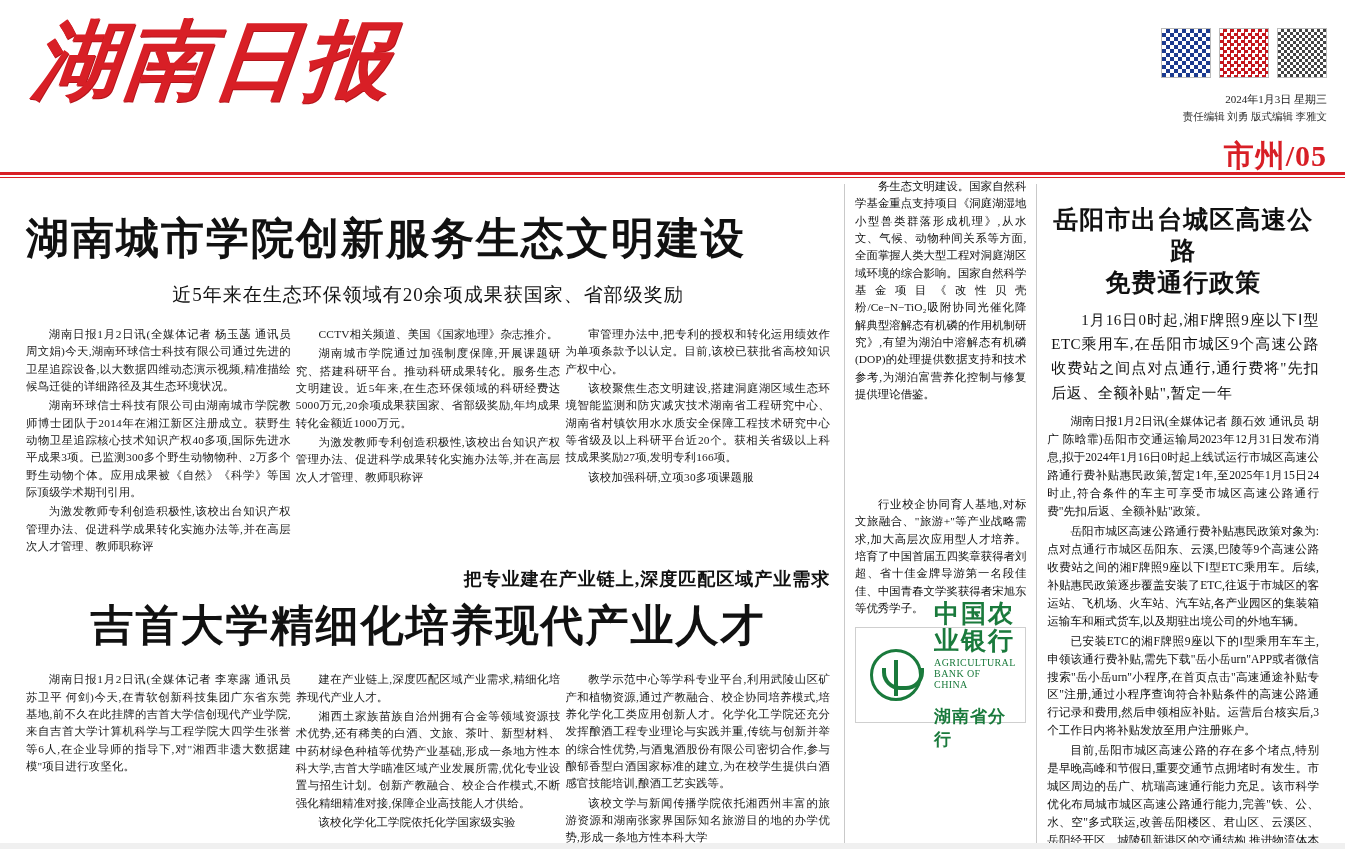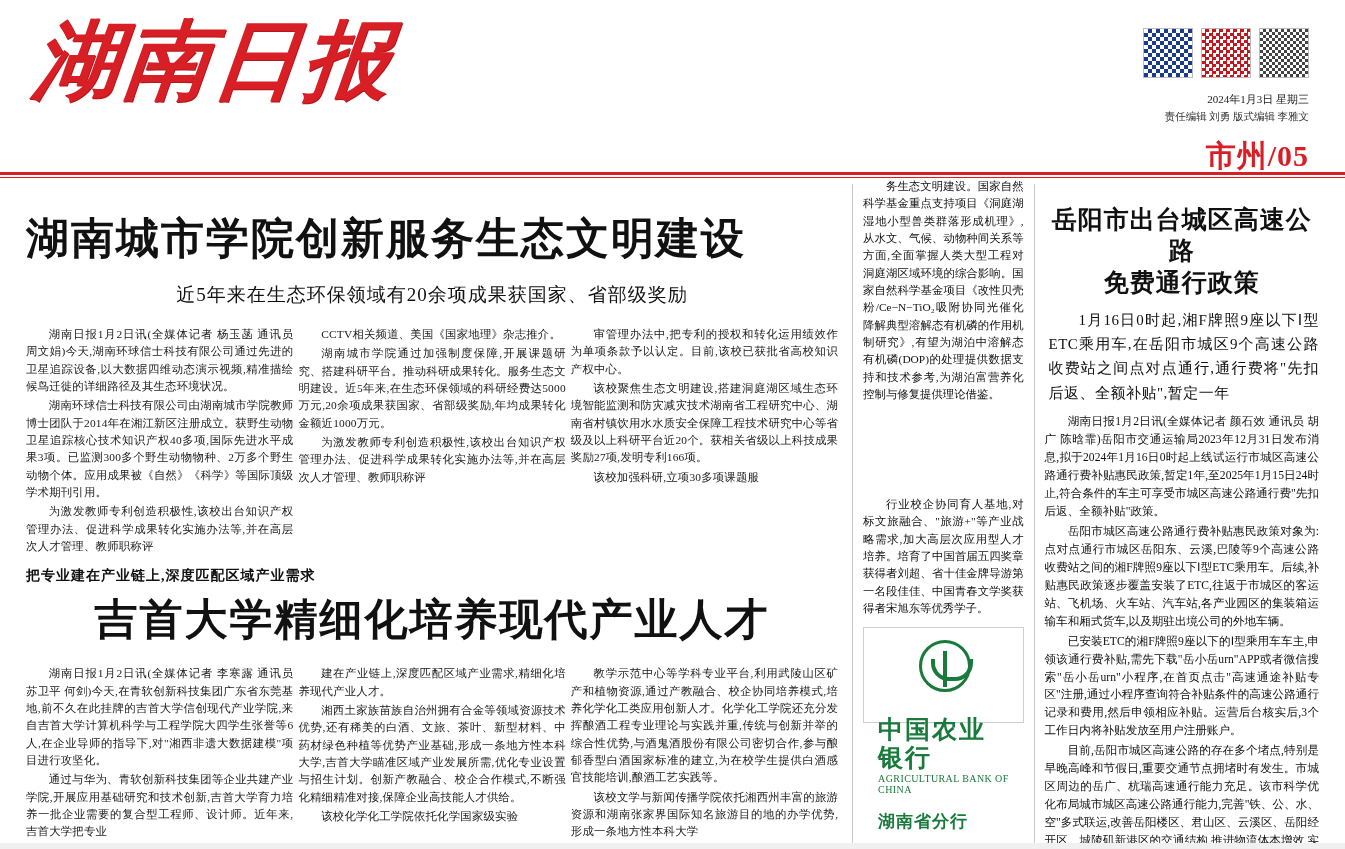--- a/index.html
+++ b/index.html
@@ -27,21 +27,21 @@
     font-weight: bold;
     color: #d81f26;
     letter-spacing: 4px;
     font-style: italic;
     text-shadow: 1px 1px 0 #b3161c;
     display: inline-block;
     transform: skewX(-6deg);
   }
   .mast-right {
     position: absolute;
-    right: 36px;
+    right: 18px;
     top: 28px;
     text-align: right;
   }
   .qr-row { display: flex; gap: 8px; justify-content: flex-end; }
   .qr {
     width: 50px; height: 50px;
     background:
       repeating-conic-gradient(#1b3a8f 0% 25%, #ffffff 0% 50%) 0 0/8px 8px,
       #fff;
     border: 1px solid #bbb;
@@ -105,22 +105,22 @@
     color: #111;
   }
   .subhead {
     text-align: center;
     font-size: 19px;
     font-weight: normal;
     margin: 14px 0 18px 0;
     letter-spacing: 1px;
   }
   .kicker {
-    text-align: left;
-    font-size: 14px;
+    text-align: right;
+    font-size: 18px;
     font-weight: bold;
     margin: 10px 0 2px 0;
     letter-spacing: 1px;
   }
   .headline-2 {
     text-align: center;
     font-size: 43px;
     font-weight: bold;
     letter-spacing: 2px;
     margin: 6px 0 16px 0;
@@ -170,23 +170,22 @@
   }
 
   
   .ad {
     margin-top: 10px;
     border: 1px solid #cfcfcf;
     background: #fff;
     padding: 12px 10px 12px 14px;
     display: flex;
     align-items: center;
-    gap: 24px;
+    gap: 12px;
     height: 96px;
-    flex-direction: column;
   }
   .abc-logo {
     width: 52px; height: 52px;
     border-radius: 50%;
     border: 3px solid #1a7a3c;
     position: relative;
     flex: 0 0 auto;
   }
   .abc-logo::before {
     content: "";
@@ -269,21 +268,20 @@
         <p>该校加强科研,立项30多项课题服</p>
       </div>
     </div>
 
     <div class="kicker">把专业建在产业链上,深度匹配区域产业需求</div>
     <h1 class="headline-2">吉首大学精细化培养现代产业人才</h1>
 
     <div class="cols3">
       <div class="col">
         <p class="lead">湖南日报1月2日讯(全媒体记者 李寒露 通讯员 苏卫平 何剑)今天,在青软创新科技集团广东省东莞基地,前不久在此挂牌的吉首大学信创现代产业学院,来自吉首大学计算机科学与工程学院大四学生张誉等6人,在企业导师的指导下,对"湘西非遗大数据建模"项目进行攻坚化。</p>
-        <p>通过与华为、青软创新科技集团等企业共建产业学院,开展应用基础研究和技术创新,吉首大学育力培养一批企业需要的复合型工程师、设计师。近年来,吉首大学把专业</p>
       </div>
       <div class="col">
         <p>建在产业链上,深度匹配区域产业需求,精细化培养现代产业人才。</p>
         <p>湘西土家族苗族自治州拥有合金等领域资源技术优势,还有稀美的白酒、文旅、茶叶、新型材料、中药材绿色种植等优势产业基础,形成一条地方性本科大学,吉首大学瞄准区域产业发展所需,优化专业设置与招生计划。创新产教融合、校企合作模式,不断强化精细精准对接,保障企业高技能人才供给。</p>
         <p>该校化学化工学院依托化学国家级实验</p>
       </div>
       <div class="col">
         <p>教学示范中心等学科专业平台,利用武陵山区矿产和植物资源,通过产教融合、校企协同培养模式,培养化学化工类应用创新人才。化学化工学院还充分发挥酿酒工程专业理论与实践并重,传统与创新并举的综合性优势,与酒鬼酒股份有限公司密切合作,参与酿郁香型白酒国家标准的建立,为在校学生提供白酒感官技能培训,酿酒工艺实践等。</p>
         <p>该校文学与新闻传播学院依托湘西州丰富的旅游资源和湖南张家界国际知名旅游目的地的办学优势,形成一条地方性本科大学</p>
       </div>

